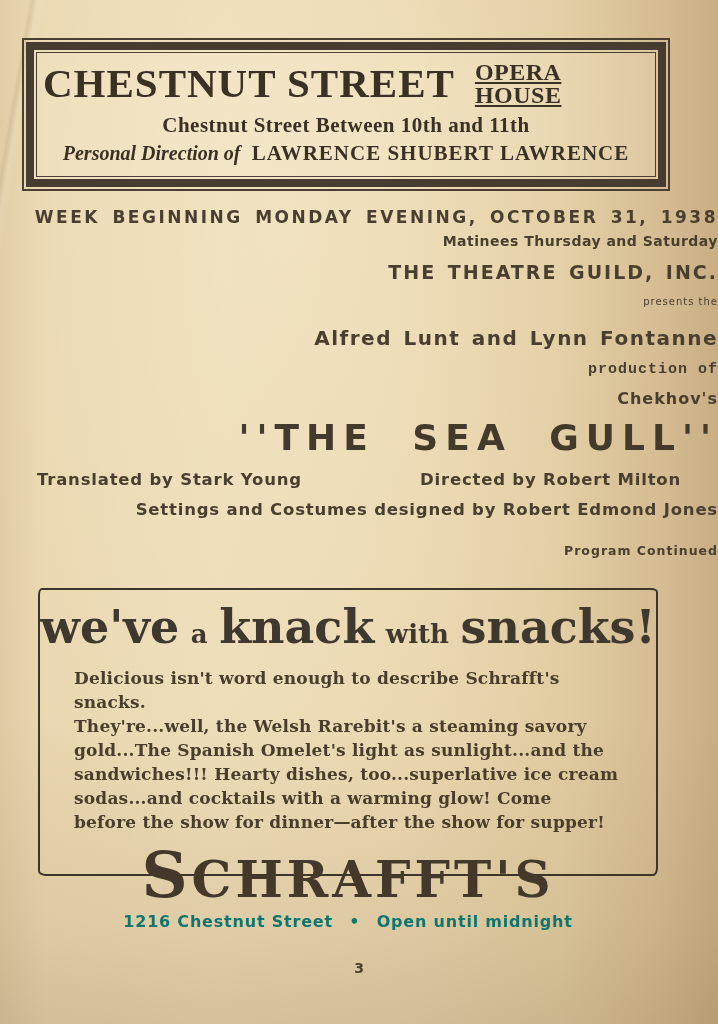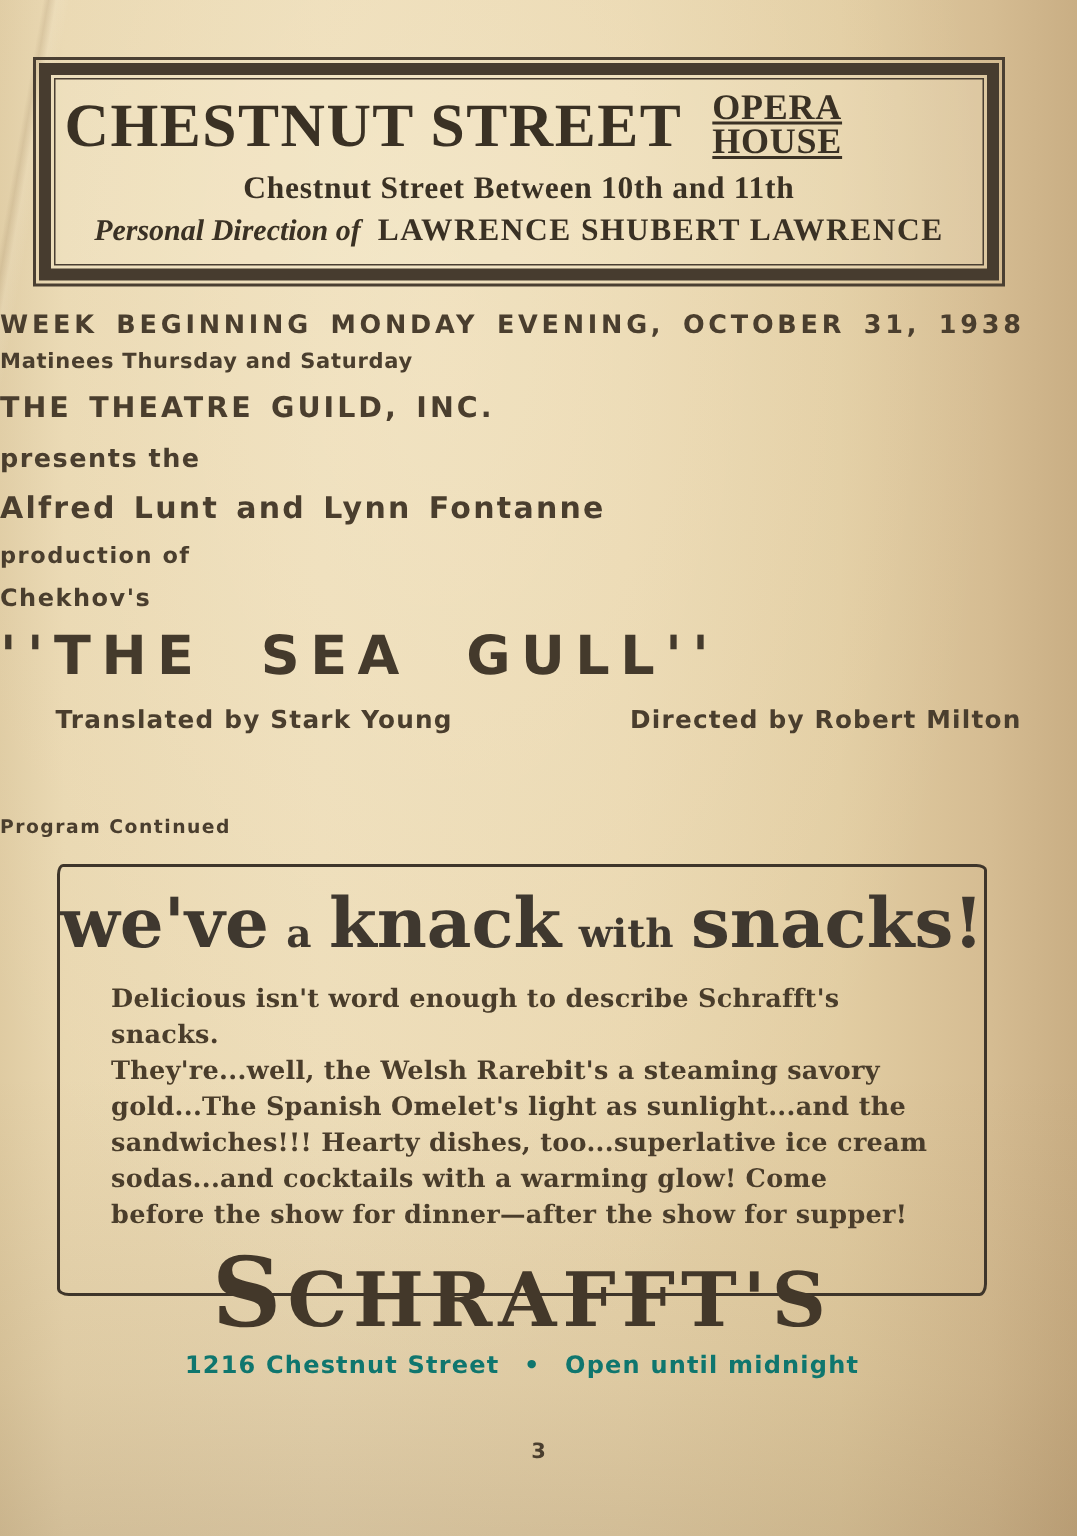--- a/index.html
+++ b/index.html
@@ -64,41 +64,41 @@
   }
   .venue-direction {
     margin-top: 3px;
     font-size: 21px;
   }
   .direction-prefix { font-style: italic; font-weight: bold; font-size: 20px; }
   .direction-name { font-weight: bold; letter-spacing: 1px; margin-left: 6px; }
 
   
   .program { position: absolute; inset: 0; pointer-events: none; }
-  .pline { position: absolute; left: 0; right: 0; text-align: left; color: #4a3e2e; }
+  .pline { position: absolute; left: 0; right: 0; text-align: right; color: #4a3e2e; }
   .week-line      { top: 207px; font-size: 17px; letter-spacing: 2.5px; word-spacing: 4px; font-weight: bold; }
   .matinees-line  { top: 233px; font-size: 14px; letter-spacing: 0.5px; font-weight: bold; }
   .producer-line  { top: 261px; font-size: 19px; letter-spacing: 2px; word-spacing: 3px; font-weight: bold; }
-  .presents-line  { top: 296px; font-size: 17px; letter-spacing: 1px; font-weight: bold; }
+  .presents-line  { top: 296px; font-size: 10px; letter-spacing: 1px; font-weight: normal; }
   .stars-line     { top: 326px; font-size: 20px; letter-spacing: 1.5px; word-spacing: 3px; font-weight: bold; }
-  .production-line{ top: 361px; font-size: 15px; letter-spacing: 1px; font-weight: bold; }
+  .production-line{ top: 361px; font-size: 15px; letter-spacing: 1px; font-weight: bold; font-family: Liberation Mono, monospace; }
   .author-line    { top: 389px; font-size: 16px; letter-spacing: 1px; font-weight: bold; }
   .playtitle-line { top: 417px; font-size: 36px; letter-spacing: 7px; word-spacing: 18px; font-weight: bold; color: #443a2c; }
   .credits-row {
     position: absolute; top: 470px; left: 0; right: 0;
     display: flex; justify-content: space-between;
     padding: 0 37px;
     font-size: 16.5px; letter-spacing: 0.8px; font-weight: bold; color: #4a3e2e;
   }
   .design-line    { top: 500px; font-size: 16.5px; letter-spacing: 0.8px; font-weight: bold; }
   .continued-line { top: 543px; font-size: 12.5px; letter-spacing: 1px; font-weight: bold; }
 
   
   .ad-box {
-    position: absolute; left: 38px; top: 576px; width: 620px; height: 288px;
+    position: absolute; left: 38px; top: 588px; width: 620px; height: 288px;
     box-sizing: border-box;
     border: 2.5px solid #3e352a;
     border-radius: 4px 7px 5px 8px / 7px 4px 8px 5px;
     padding-top: 14px;
     color: #453a2b;
   }
   .ad-headline {
     text-align: center;
     font-family: "DejaVu Serif", serif;
     font-weight: bold;
@@ -172,20 +172,21 @@
   <div class="pline producer-line">THE THEATRE GUILD, INC.</div>
   <div class="pline presents-line">presents the</div>
   <div class="pline stars-line">Alfred Lunt and Lynn Fontanne</div>
   <div class="pline production-line">production of</div>
   <div class="pline author-line">Chekhov's</div>
   <div class="pline playtitle-line">''THE SEA GULL''</div>
   <div class="credits-row">
     <span>Translated by Stark Young</span>
     <span>Directed by Robert Milton</span>
   </div>
+  <div class="pline design-line">Settings and Costumes designed by Robert Edmond Jones</div>
   <div class="pline continued-line">Program Continued</div>
 </div>
 
 <div class="ad-box">
   <div class="ad-headline">
     <span class="hw-big">we've</span>
     <span class="hw-small">a</span>
     <span class="hw-big">knack</span>
     <span class="hw-small">with</span>
     <span class="hw-big">snacks!</span>

